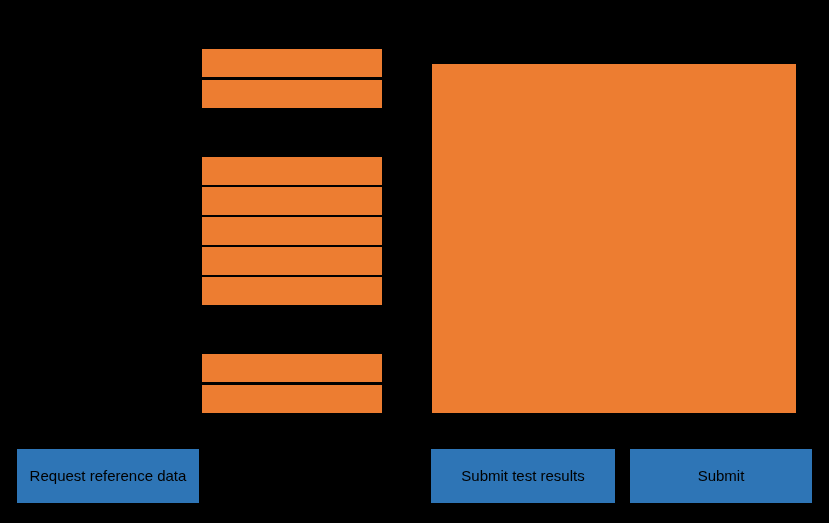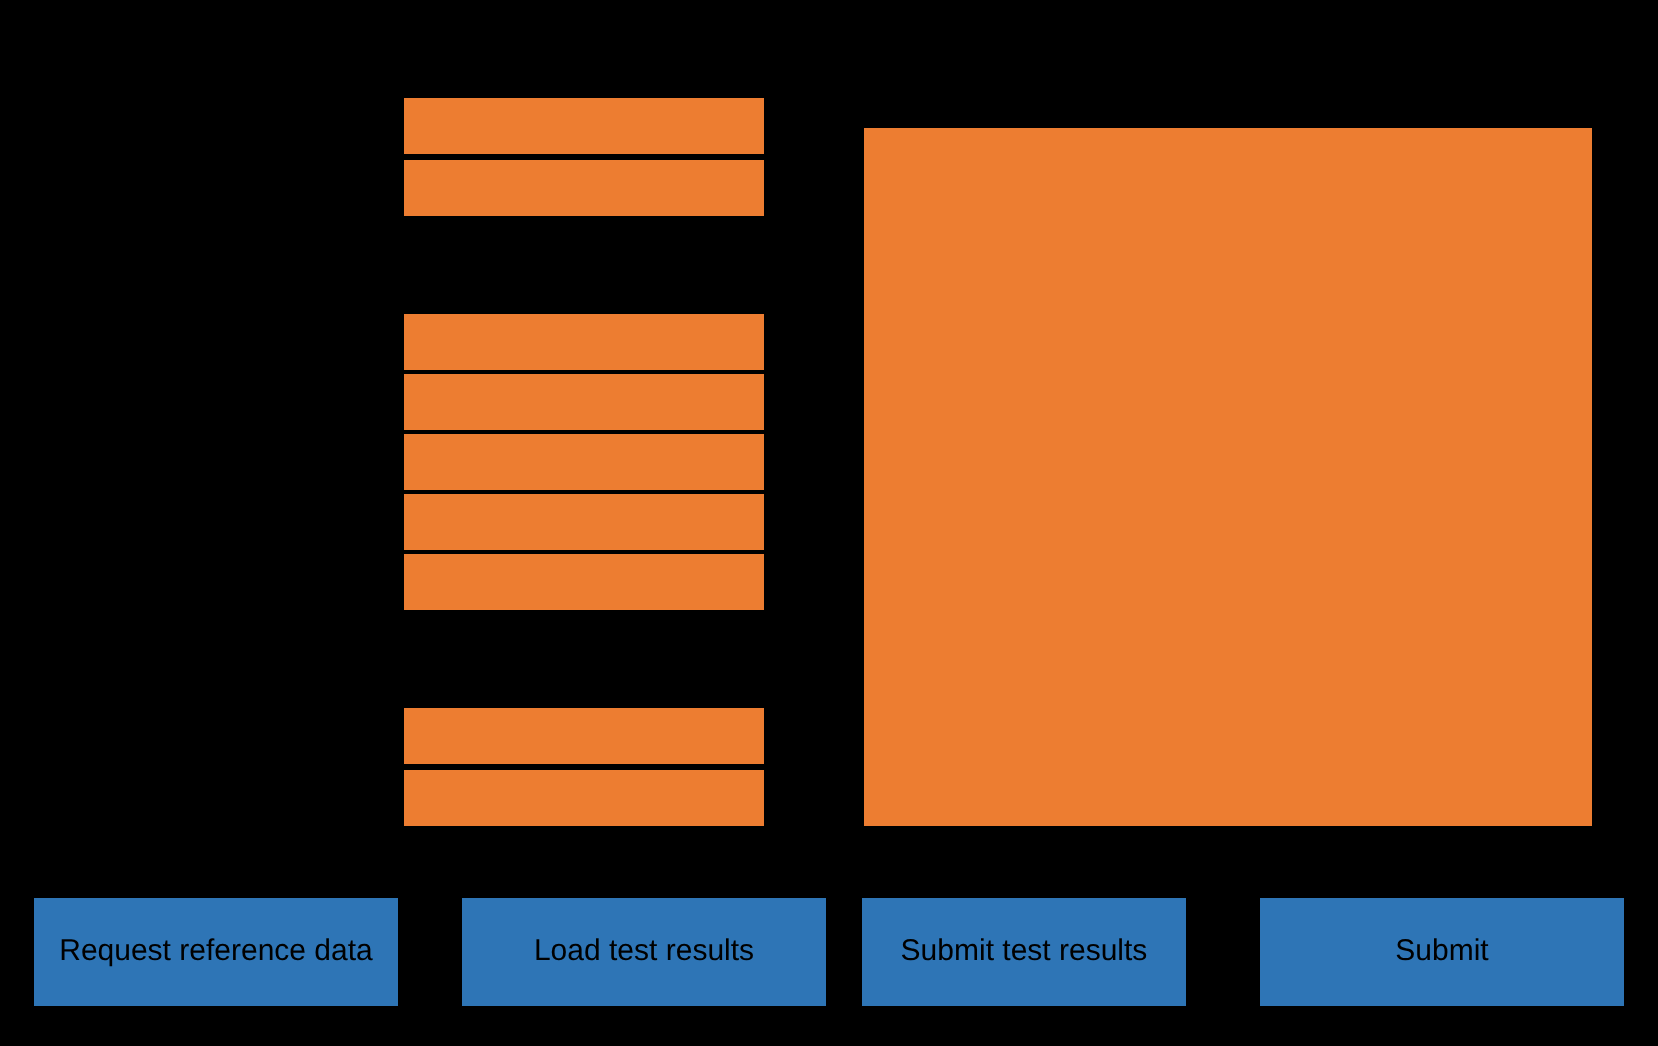--- a/index.html
+++ b/index.html
@@ -73,21 +73,21 @@
     display: flex;
     align-items: center;
     justify-content: center;
     text-align: center;
     padding: 0 6px;
     cursor: pointer;
     line-height: 1.15;
   }
   .btn-0 { left: 17px;  width: 182px; }
   .btn-1 { left: 231px; width: 182px; }
-  .btn-2 { left: 431px; width: 162px; }
+  .btn-2 { left: 431px; width: 184px; }
   .btn-3 { left: 630px; width: 182px; }
 </style>
 </head>
 <body>
 
 <div id="app">
 
   <div class="label-cell" style="left:10px; top:48px;  width:185px;"></div>
   <div class="label-cell" style="left:10px; top:79px;  width:185px;"></div>
 
@@ -108,17 +108,16 @@
   <div class="field-row" style="left:201px; top:216px; width:182px; height:30px;"></div>
   <div class="field-row" style="left:201px; top:246px; width:182px; height:30px;"></div>
   <div class="field-row" style="left:201px; top:276px; width:182px; height:30px;"></div>
 
   <div class="field-row" style="left:201px; top:353px; width:182px; height:30px;"></div>
   <div class="field-row" style="left:201px; top:384px; width:182px; height:30px;"></div>
 
   <div class="text-area"></div>
 
   <div class="btn btn-0">Request reference data</div>
-  <div class="btn btn-1">Load test results</div>
   <div class="btn btn-2">Submit test results</div>
   <div class="btn btn-3">Submit</div>
 
 </div>
 
 </body></html>

